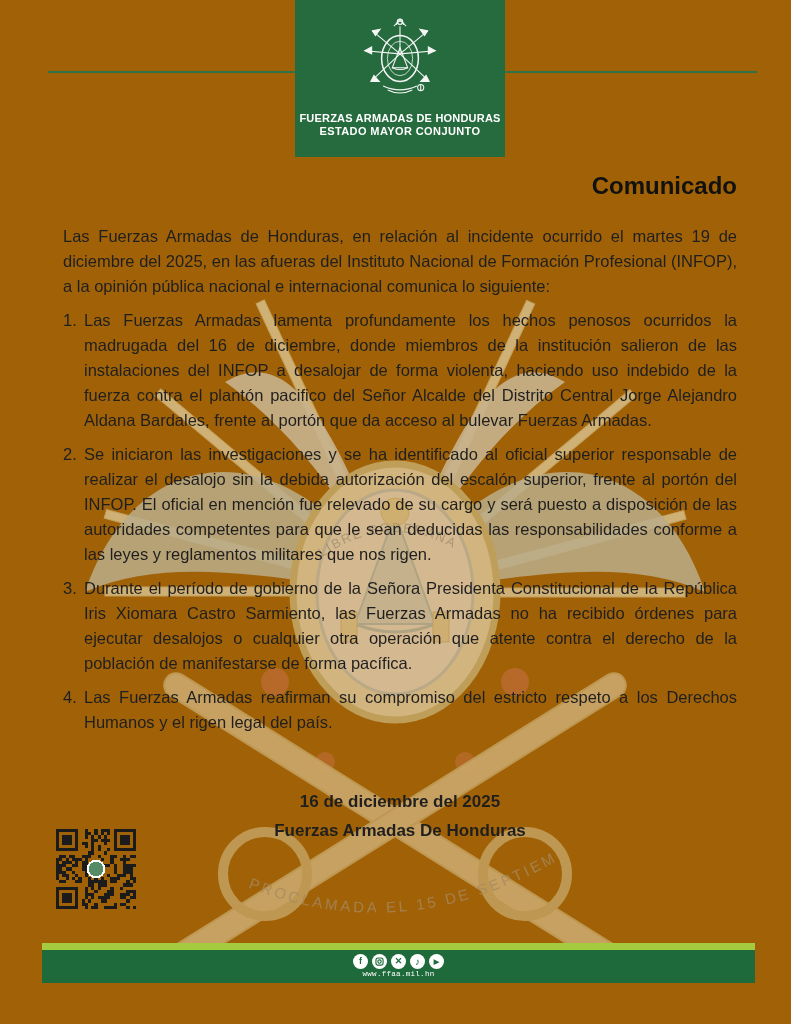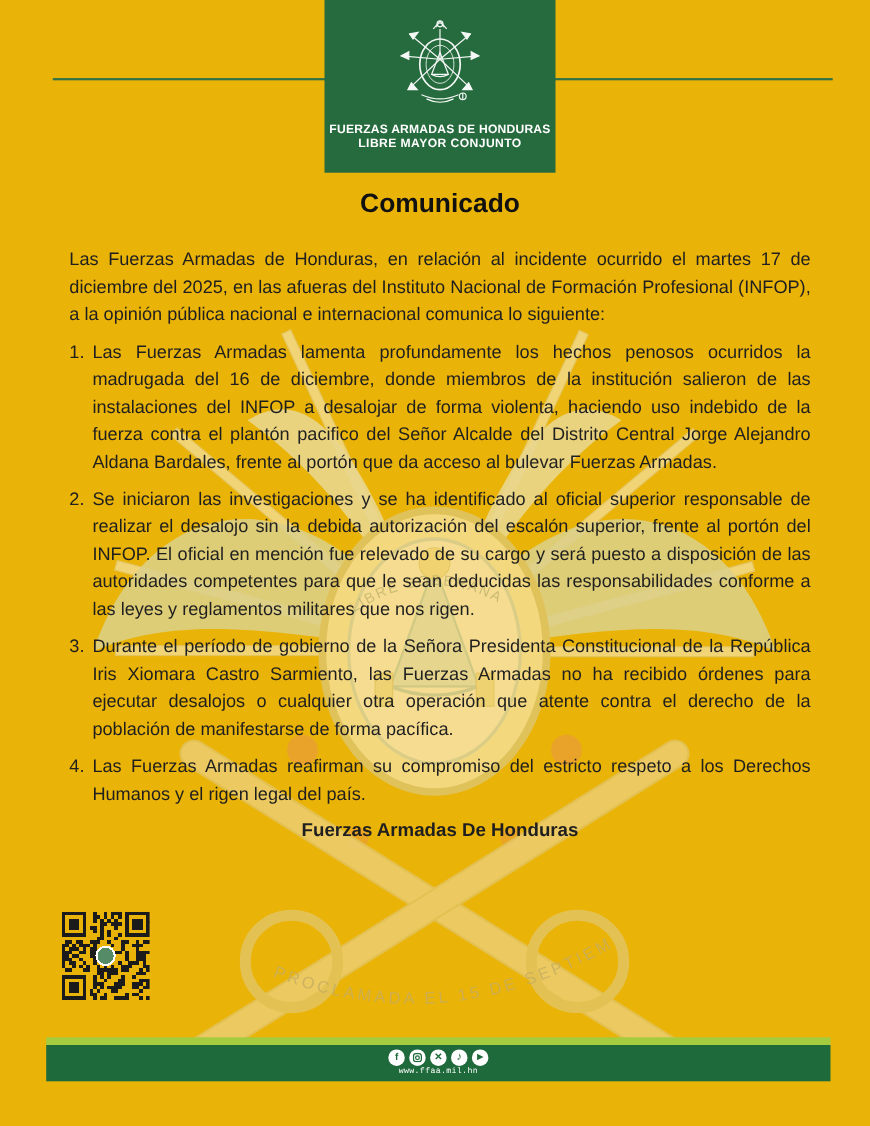--- a/index.html
+++ b/index.html
@@ -1,36 +1,36 @@
 <!DOCTYPE html>
 <html><head>
 <meta charset="utf-8">
 <style>
   html,body{margin:0;padding:0;background:#ffffff;}
   .page{
     position:relative; width:791px; height:1024px; margin:0 auto;
-    background:#eab308; overflow:hidden;
+    background:#a16207; overflow:hidden;
     font-family:"Liberation Sans", sans-serif; color:#1f1f1f;
   }
   
   .top-rule{position:absolute; left:48px; top:71px; width:709px; height:2px; background:#2f7247; z-index:1;}
   
   .header-box{
     position:absolute; left:295px; top:0; width:210px; height:157px;
     background:#266b3e; z-index:2; display:flex; flex-direction:column; align-items:center;
   }
   .coa{margin-top:14px;}
   .org-lines{margin-top:6px; text-align:center; color:#ffffff; font-weight:bold; line-height:13px;}
   .org-line1{font-size:11px; letter-spacing:.2px;}
   .org-line2{font-size:11px; letter-spacing:.4px;}
   
   .watermark{position:absolute; left:25px; top:262px; width:740px; height:712px; z-index:0; opacity:.55;}
   
   .content{position:absolute; left:63px; top:172px; width:674px; z-index:1;}
-  .doc-title{margin:0 0 24px 0; text-align:center; font-size:24px; line-height:28px; font-weight:bold; color:#111;}
+  .doc-title{margin:0 0 24px 0; text-align:right; font-size:24px; line-height:28px; font-weight:bold; color:#111;}
   .intro{margin:0 0 9px 0; font-size:16.5px; line-height:25px; text-align:justify;}
   .item{display:flex; margin-bottom:9px; font-size:16.5px; line-height:25px;}
   .item-num{flex:0 0 21px;}
   .item-text{flex:1; text-align:justify;}
   .date-block{margin-top:56px; text-align:center; font-weight:bold; font-size:17px; line-height:22px;}
   .signature{margin-top:7px; text-align:center; font-weight:bold; font-size:17px; line-height:22px;}
   
   .qr{position:absolute; left:56px; top:829px; width:80px; height:80px; z-index:1;}
   
   .footer-accent{position:absolute; left:42px; top:943px; width:713px; height:7px; background:#a5cb3f; z-index:2;}
@@ -83,21 +83,21 @@
         <path d="M50,70 Q60,75 70,70"></path>
 
         <path d="M38,94 Q60,104 82,94"></path>
         <path d="M44,99 Q60,107 76,99"></path>
         <circle cx="87" cy="96" r="4"></circle>
         <path d="M87,92 L87,100"></path>
       </g>
     </svg>
     <div class="org-lines">
       <div class="org-line1">FUERZAS ARMADAS DE HONDURAS</div>
-      <div class="org-line2">LIBRE MAYOR CONJUNTO</div>
+      <div class="org-line2">ESTADO MAYOR CONJUNTO</div>
     </div>
   </div>
 
   <svg class="watermark" viewBox="0 0 740 712">
     <defs>
       <path id="arcBottom" d="M210,620 Q370,690 530,600"></path>
       <path id="arcTop" d="M290,300 Q370,240 450,300"></path>
     </defs>
 
     <g stroke="#ded2a2" stroke-width="1" fill="#f6f0cf">
@@ -159,39 +159,40 @@
       <textPath href="#arcTop" startOffset="8">LIBRE SOBERANA</textPath>
     </text>
     <text font-family="Liberation Sans, sans-serif" font-size="15" fill="#a8a8a8" opacity="0.8" letter-spacing="3">
       <textPath href="#arcBottom" startOffset="14">PROCLAMADA EL 15 DE SEPTIEMBRE 1821</textPath>
     </text>
   </svg>
 
   <div class="content">
     <h1 class="doc-title">Comunicado</h1>
 
-    <p class="intro">Las Fuerzas Armadas de Honduras, en relación al incidente ocurrido el martes 17 de diciembre del 2025, en las afueras del Instituto Nacional de Formación Profesional (INFOP), a la opinión pública nacional e internacional comunica lo siguiente:</p>
+    <p class="intro">Las Fuerzas Armadas de Honduras, en relación al incidente ocurrido el martes 19 de diciembre del 2025, en las afueras del Instituto Nacional de Formación Profesional (INFOP), a la opinión pública nacional e internacional comunica lo siguiente:</p>
 
     <div class="item">
       <span class="item-num">1.</span>
       <span class="item-text">Las Fuerzas Armadas lamenta profundamente los hechos penosos ocurridos la madrugada del 16 de diciembre, donde miembros de la institución salieron de las instalaciones del INFOP a desalojar de forma violenta, haciendo uso indebido de la fuerza contra el plantón pacifico del Señor Alcalde del Distrito Central Jorge Alejandro Aldana Bardales, frente al portón que da acceso al bulevar Fuerzas Armadas.</span>
     </div>
     <div class="item">
       <span class="item-num">2.</span>
       <span class="item-text">Se iniciaron las investigaciones y se ha identificado al oficial superior responsable de realizar el desalojo sin la debida autorización del escalón superior, frente al portón del INFOP. El oficial en mención fue relevado de su cargo y será puesto a disposición de las autoridades competentes para que le sean deducidas las responsabilidades conforme a las leyes y reglamentos militares que nos rigen.</span>
     </div>
     <div class="item">
       <span class="item-num">3.</span>
       <span class="item-text">Durante el período de gobierno de la Señora Presidenta Constitucional de la República Iris Xiomara Castro Sarmiento, las Fuerzas Armadas no ha recibido órdenes para ejecutar desalojos o cualquier otra operación que atente contra el derecho de la población de manifestarse de forma pacífica.</span>
     </div>
     <div class="item">
       <span class="item-num">4.</span>
       <span class="item-text">Las Fuerzas Armadas reafirman su compromiso del estricto respeto a los Derechos Humanos y el rigen legal del país.</span>
     </div>
 
+    <div class="date-block">16 de diciembre del 2025</div>
     <div class="signature">Fuerzas Armadas De Honduras</div>
   </div>
 
   <svg id="qr-svg" class="qr" viewBox="0 0 25 25" shape-rendering="crispEdges">
       <rect x="0" y="0" width="1.02" height="1.02" fill="#1b1b1b"></rect>
       <rect x="1" y="0" width="1.02" height="1.02" fill="#1b1b1b"></rect>
       <rect x="2" y="0" width="1.02" height="1.02" fill="#1b1b1b"></rect>
       <rect x="3" y="0" width="1.02" height="1.02" fill="#1b1b1b"></rect>
       <rect x="4" y="0" width="1.02" height="1.02" fill="#1b1b1b"></rect>
       <rect x="5" y="0" width="1.02" height="1.02" fill="#1b1b1b"></rect>

